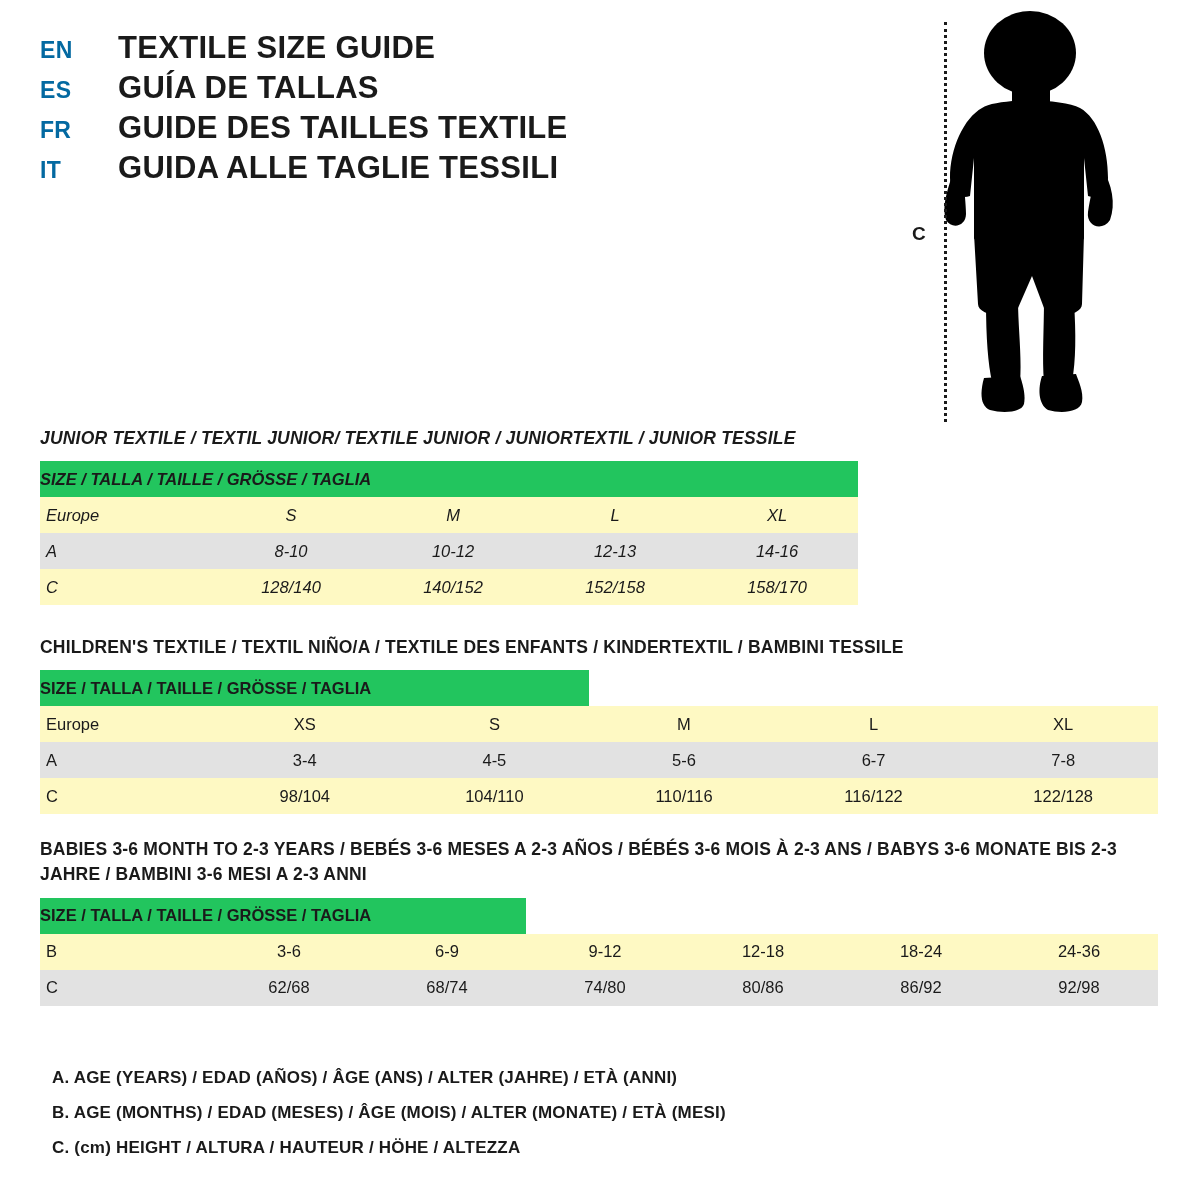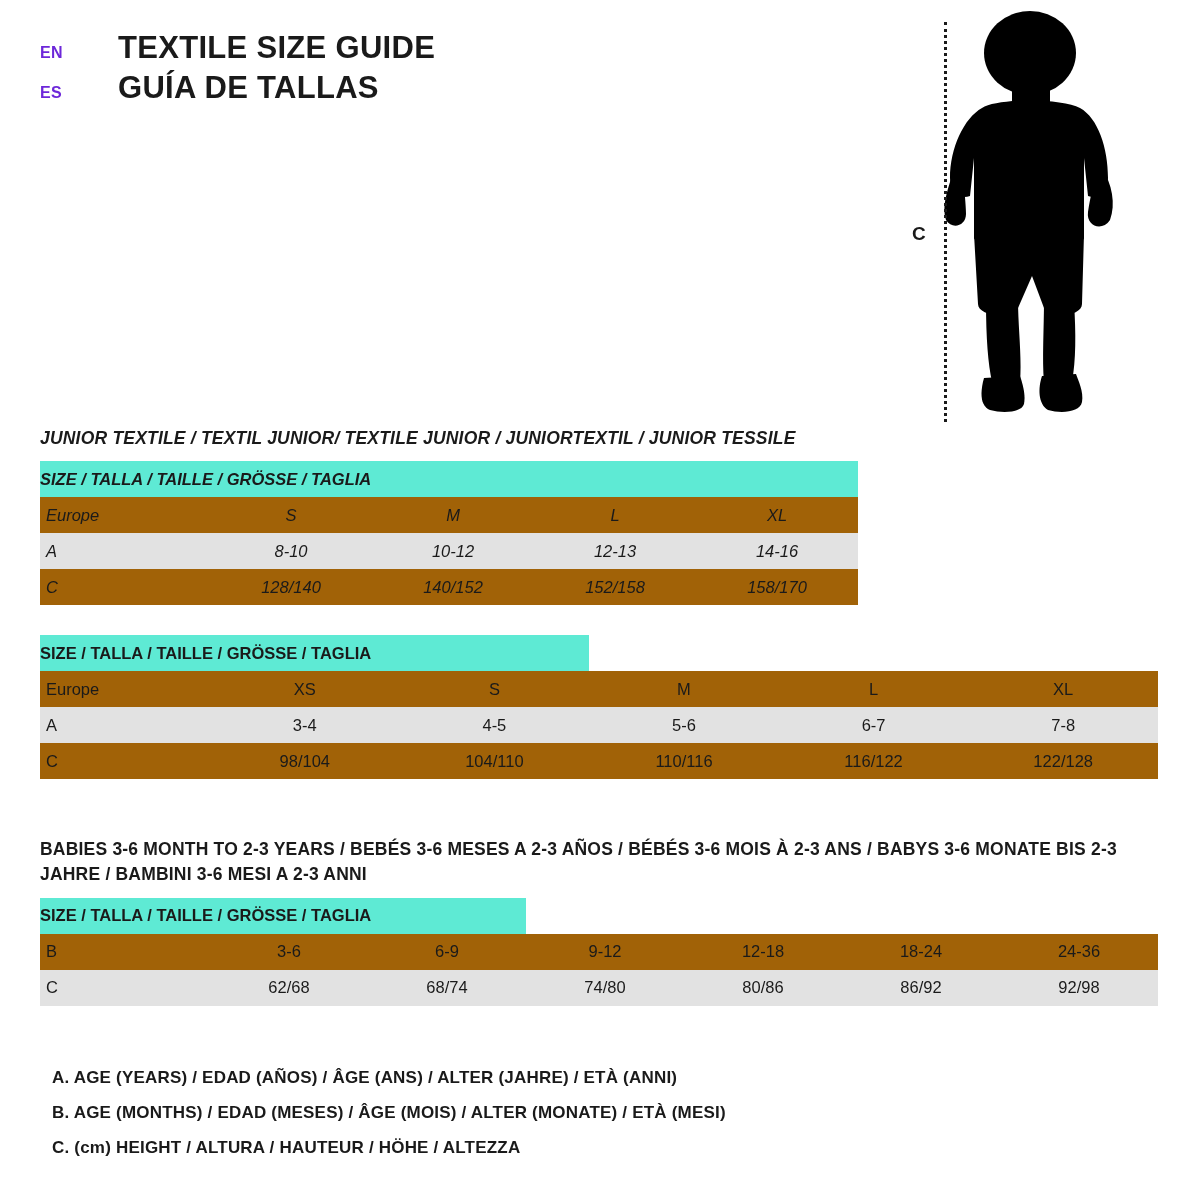--- a/index.html
+++ b/index.html
@@ -29,24 +29,24 @@
     top: 30px;
     width: 860px;
   }
   .header-row {
     display: flex;
     align-items: baseline;
     margin-bottom: 4px;
   }
   .lang-code {
     width: 78px;
-    font-size: 16px;
+    font-size: 23px;
     font-weight: 700;
     letter-spacing: 0.3px;
-    color: #6d28d9;
+    color: #0369a1;
   }
   .lang-text {
     font-size: 31px;
     font-weight: 700;
     letter-spacing: 0.3px;
     color: #1a1a1a;
   }
 
   
   .figure {
@@ -93,26 +93,26 @@
     table-layout: fixed;
   }
   table.size-table td {
     font-size: 16.5px;
     color: #1a1a1a;
     padding: 5px 0 5px 0;
     height: 26px;
     vertical-align: middle;
   }
   .row-head td {
-    background: #5eead4;
+    background: #22c55e;
     font-weight: 700;
     font-size: 16.5px;
     padding-left: 6px;
   }
-  .row-white td { background: #a16207; }
+  .row-white td { background: #fef9c3; }
   .row-dark td { background: #e2e2e2; }
   .cell-label {
     padding-left: 6px !important;
     text-align: left;
     font-weight: 400;
   }
   .cell-val {
     text-align: center;
     font-weight: 400;
   }
@@ -139,20 +139,28 @@
 
   <div class="header">
     <div class="header-row">
       <span class="lang-code">EN</span>
       <span class="lang-text">TEXTILE SIZE GUIDE</span>
     </div>
     <div class="header-row">
       <span class="lang-code">ES</span>
       <span class="lang-text">GUÍA DE TALLAS</span>
     </div>
+    <div class="header-row">
+      <span class="lang-code">FR</span>
+      <span class="lang-text">GUIDE DES TAILLES TEXTILE</span>
+    </div>
+    <div class="header-row">
+      <span class="lang-code">IT</span>
+      <span class="lang-text">GUIDA ALLE TAGLIE TESSILI</span>
+    </div>
   </div>
 
   <div class="figure">
     <div class="c-dotline"></div>
     <span class="c-label">C</span>
     <svg width="240" height="420" viewBox="0 0 240 420">
       <g fill="#000000">
 
         <ellipse cx="118" cy="45" rx="46" ry="42"></ellipse>
 
@@ -210,20 +218,21 @@
           <td class="cell-val">128/140</td>
           <td class="cell-val">140/152</td>
           <td class="cell-val">152/158</td>
           <td class="cell-val">158/170</td>
         </tr>
       </tbody>
     </table>
   </div>
 
   <div class="section" style="top:635px; width:1118px;">
+    <div class="section-title">CHILDREN'S TEXTILE / TEXTIL NIÑO/A / TEXTILE DES ENFANTS / KINDERTEXTIL / BAMBINI TESSILE</div>
     <table class="size-table">
       <colgroup>
           <col style="width:170px">
           <col>
           <col>
           <col>
           <col>
           <col>
         </colgroup>
       <tbody>

